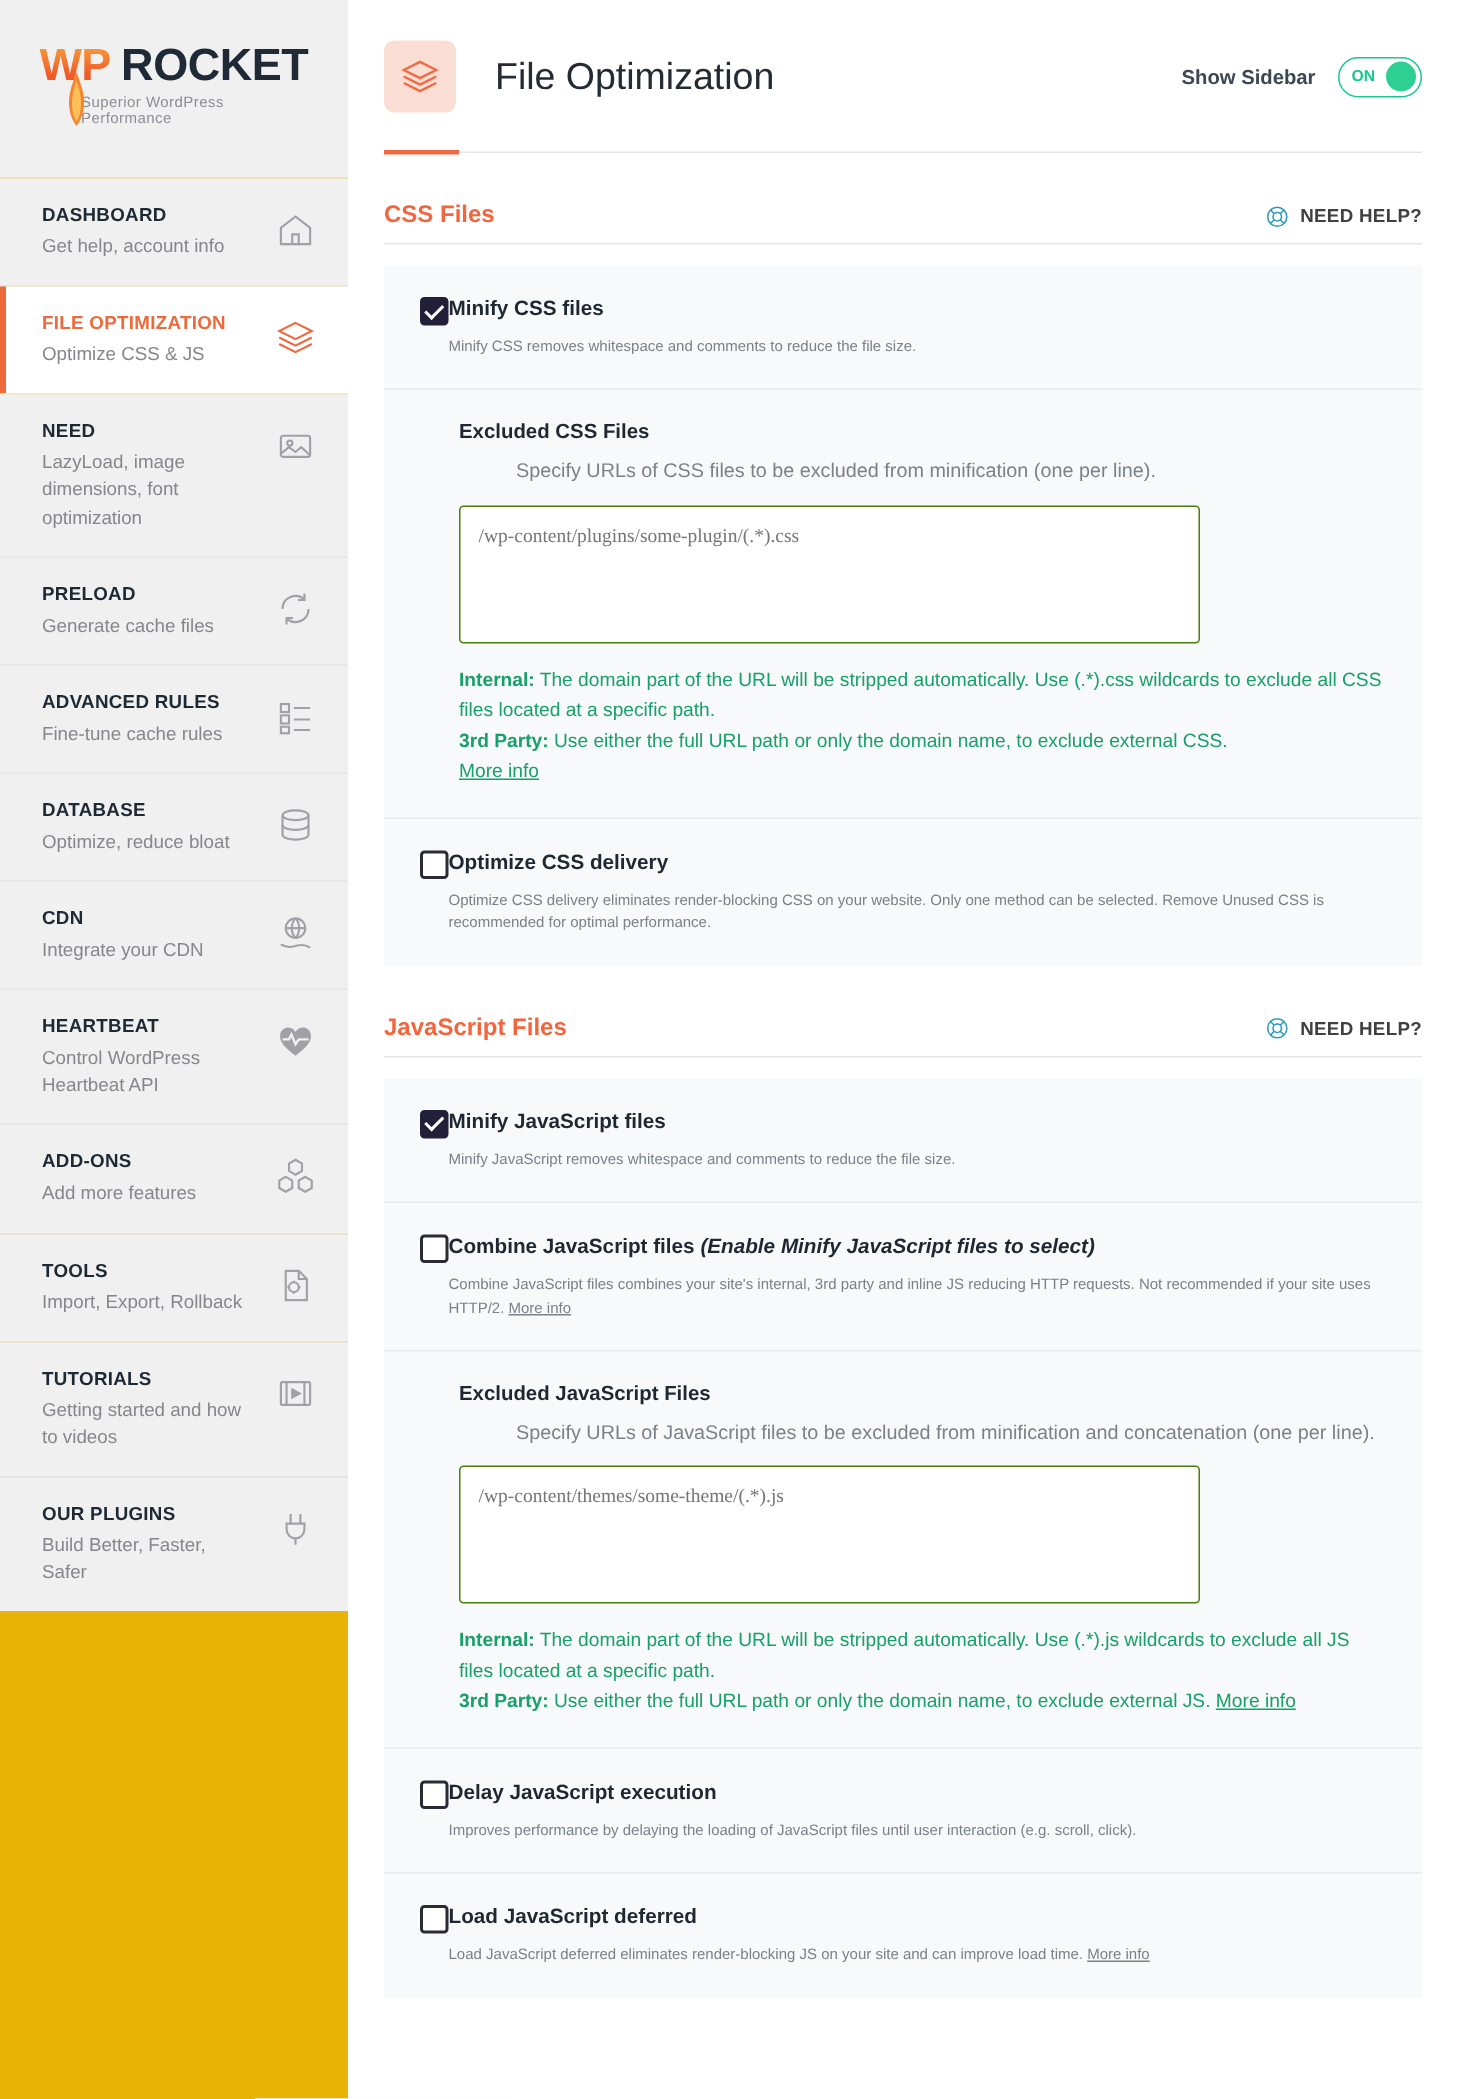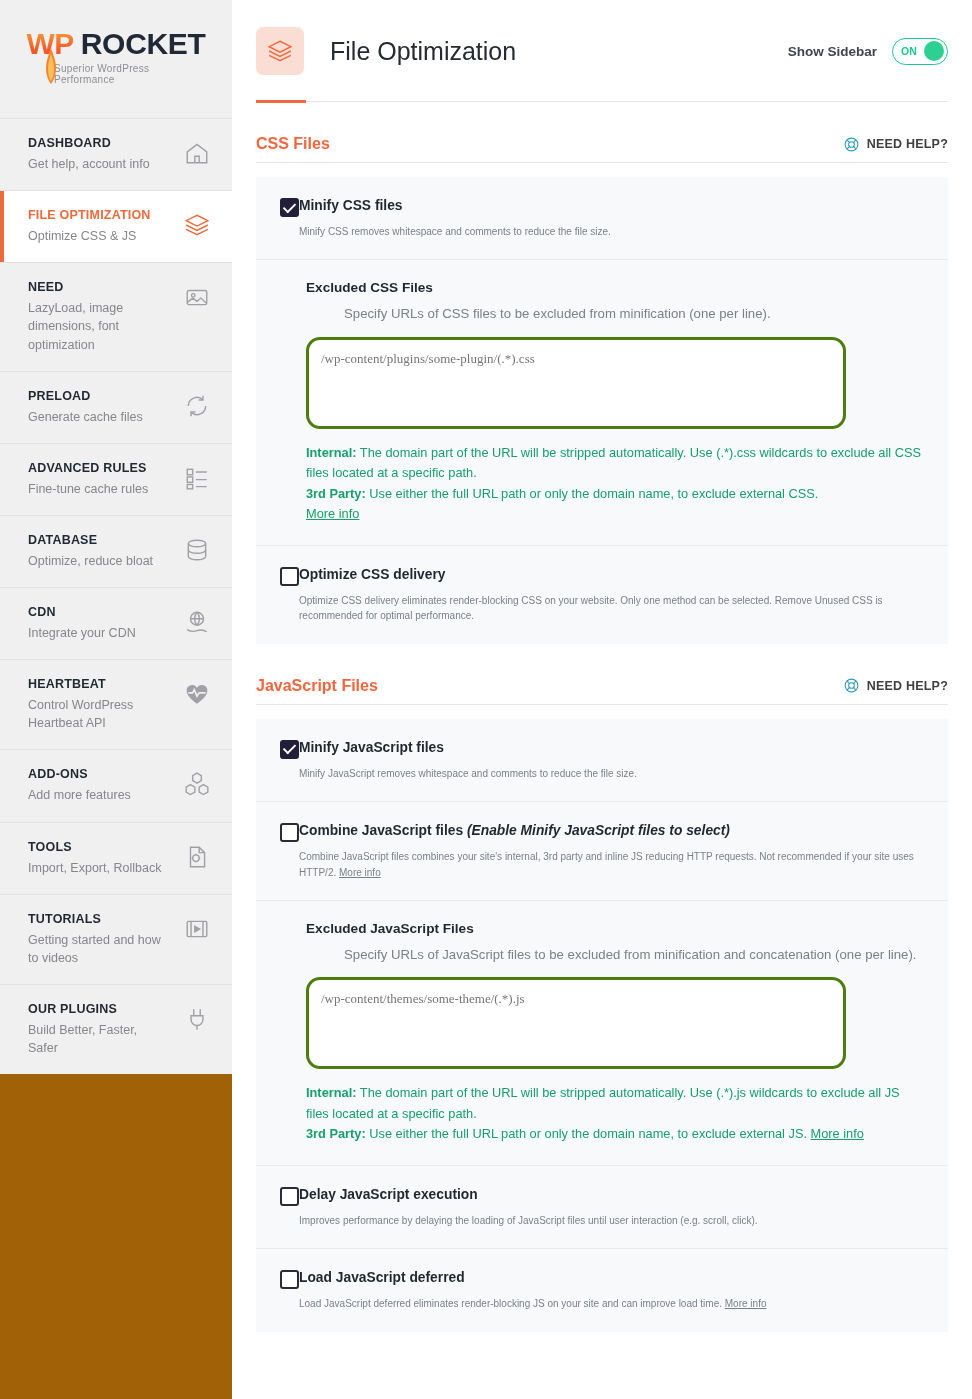--- a/index.html
+++ b/index.html
@@ -14,21 +14,21 @@
     display: flex;
     width: 972px;
     height: 1399px;
     background: #eeeeee;
   }
 
   
   .sidebar {
     width: 232px;
     min-width: 232px;
-    background: #a16207;
+    background: #eab308;
     height: 1399px;
     overflow: hidden;
   }
   .logo-wrap {
     height: 118px;
     display: flex;
     align-items: center;
     justify-content: center;
     background: #f0f0f0;
     position: relative;
@@ -294,24 +294,24 @@
   }
   .field-desc {
     font-size: 13.2px;
     color: #7b8188;
     line-height: 1.55;
     margin-bottom: 12px;
     margin-left: 38px;
   }
   textarea.ta {
     display: block;
-    width: 540px;
+    width: 494px;
     height: 92px;
-    border: 3px solid #4d7c0f;
-    border-radius: 14px;
+    border: 1px solid #4d7c0f;
+    border-radius: 3px;
     background: #ffffff;
     padding: 11px 12px;
     font-family: "Liberation Serif", serif;
     font-size: 13px;
     color: #9aa0a9;
     resize: none;
     outline: none;
   }
   .note {
     font-size: 12.8px;

